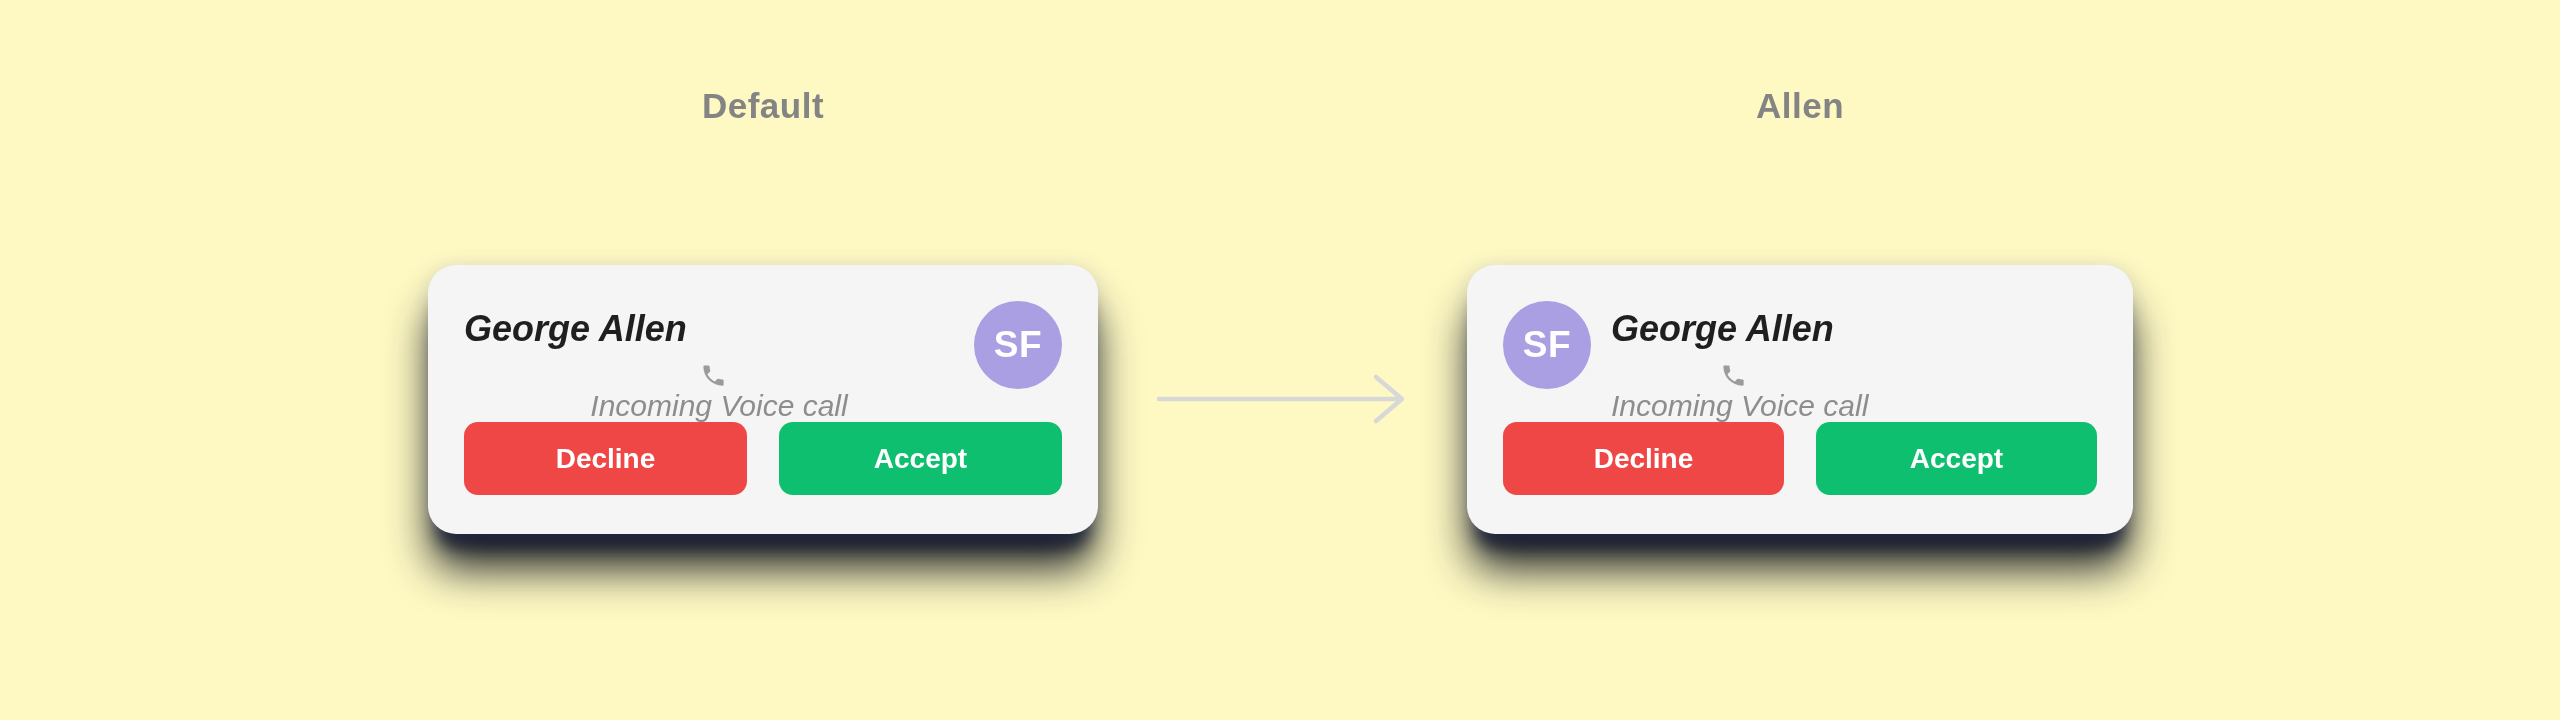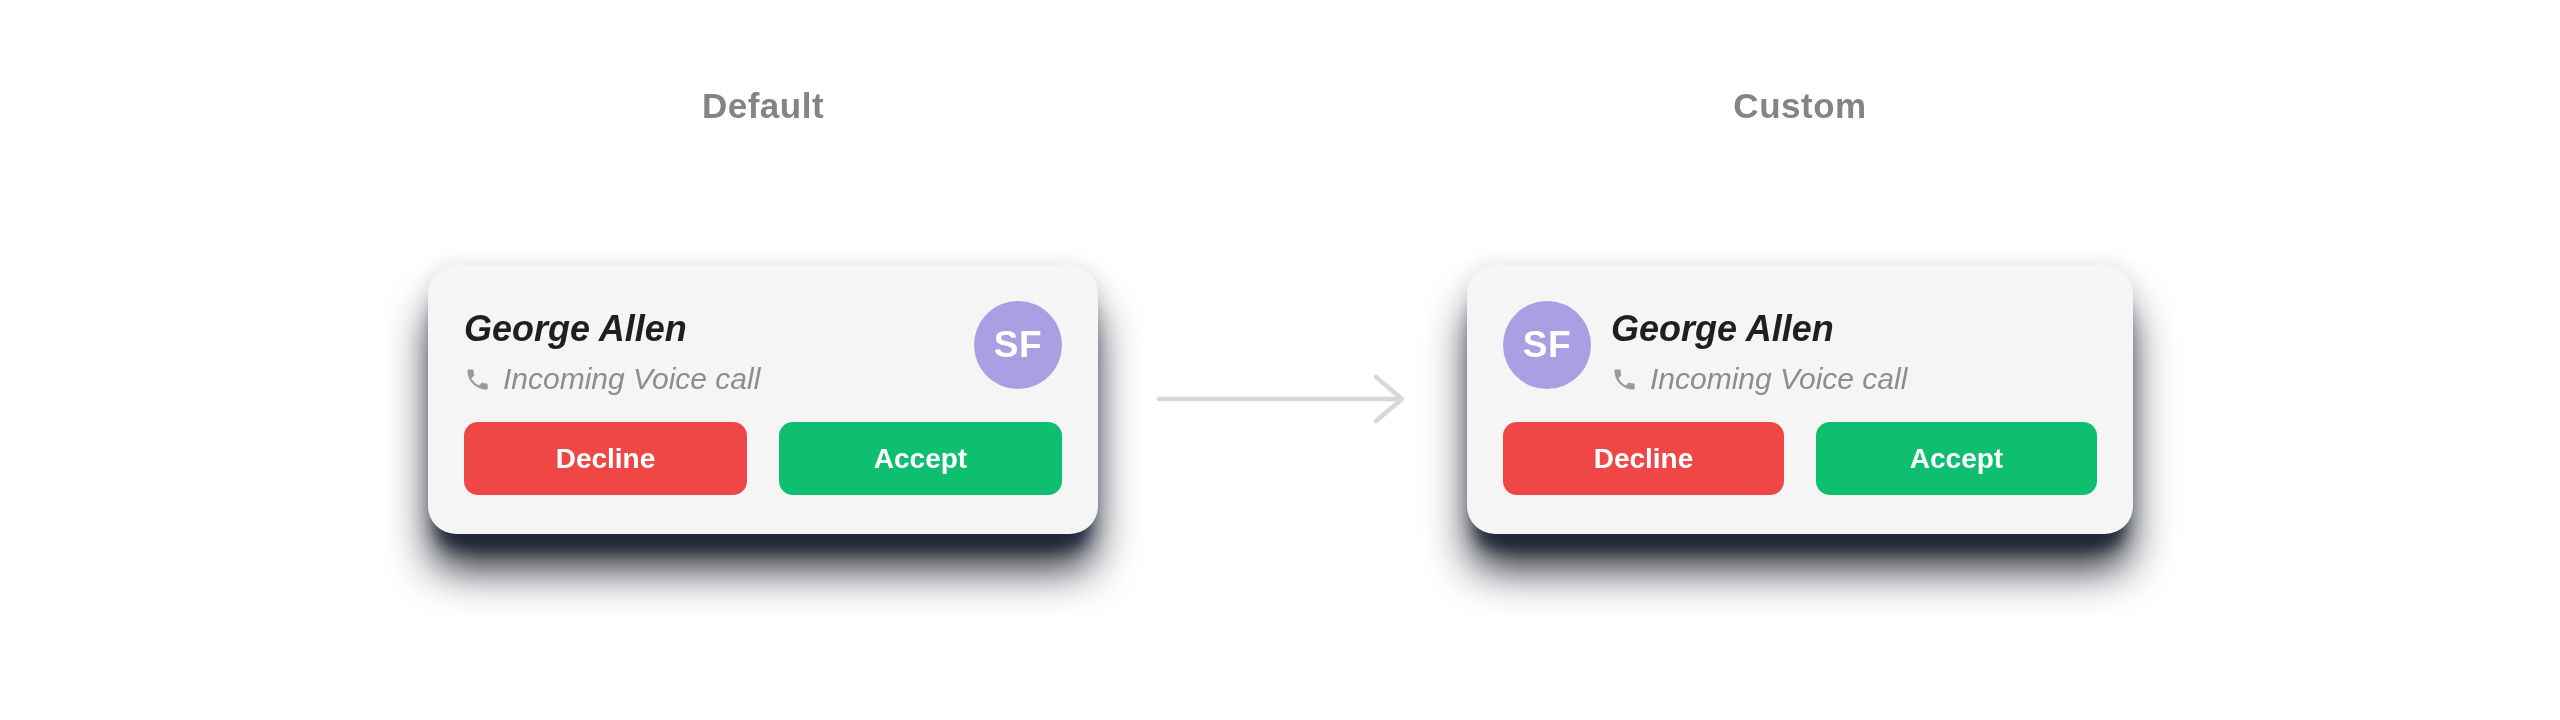--- a/index.html
+++ b/index.html
@@ -8,21 +8,21 @@
     background: #000000;
     width: 2560px;
     height: 720px;
     font-family: "Liberation Sans", "DejaVu Sans", sans-serif;
     overflow: hidden;
   }
   .stage {
     position: relative;
     width: 2560px;
     height: 720px;
-    background: #ffffff;
+    background: #fef9c3;
   }
 
   
   .section-title {
     position: absolute;
     top: 84px;
     height: 44px;
     line-height: 44px;
     text-align: center;
     font-size: 35px;
@@ -64,20 +64,21 @@
     font-weight: 700;
     color: #1f1f1f;
   }
   .call-type {
     display: flex;
     align-items: center;
     margin-top: 12px;
     font-size: 30px;
     line-height: 34px;
     color: #8d8d8d;
+    flex-direction: column;
   }
   .phone-icon {
     width: 27px;
     height: 27px;
     margin-right: 12px;
     flex: 0 0 auto;
     color: #9b9b9b;
   }
   .phone-icon svg { display: block; width: 100%; height: 100%; }
 
@@ -135,21 +136,21 @@
     height: 62px;
   }
   .arrow-wrap svg { display: block; }
 </style>
 </head>
 <body>
 
 <div class="stage">
 
   <div class="section-title default">Default</div>
-  <div class="section-title custom">Custom</div>
+  <div class="section-title custom">Allen</div>
 
   <div class="card default">
     <div class="card-top">
       <div class="caller-info">
         <div class="caller-name">George Allen</div>
         <div class="call-type">
           <span class="phone-icon">
             <svg viewBox="0 0 24 24" fill="currentColor" xmlns="http://www.w3.org/2000/svg">
               <path d="M6.62 10.79c1.44 2.83 3.76 5.14 6.59 6.59l2.2-2.2c.27-.27.67-.36 1.02-.24 1.12.37 2.33.57 3.57.57.55 0 1 .45 1 1V20c0 .55-.45 1-1 1-9.39 0-17-7.61-17-17 0-.55.45-1 1-1h3.5c.55 0 1 .45 1 1 0 1.25.2 2.45.57 3.57.11.35.03.74-.25 1.02l-2.2 2.2z"></path>
             </svg>

